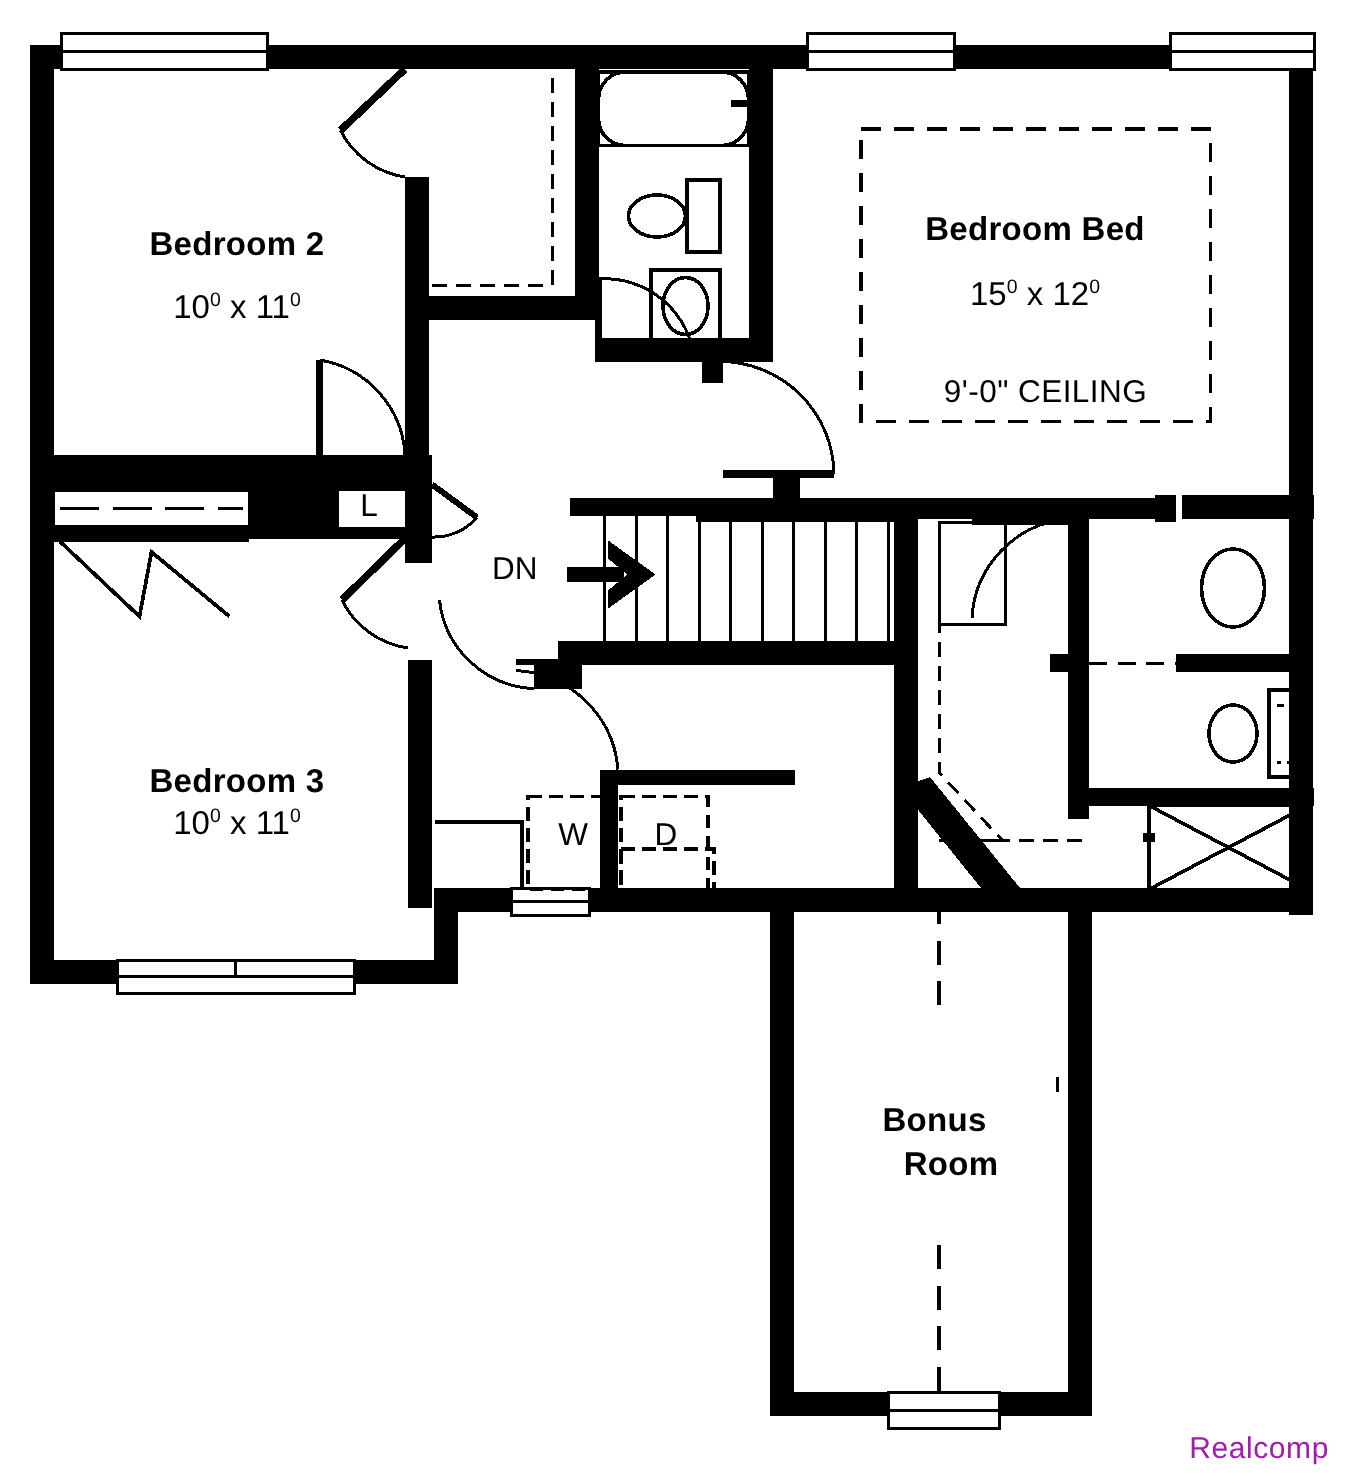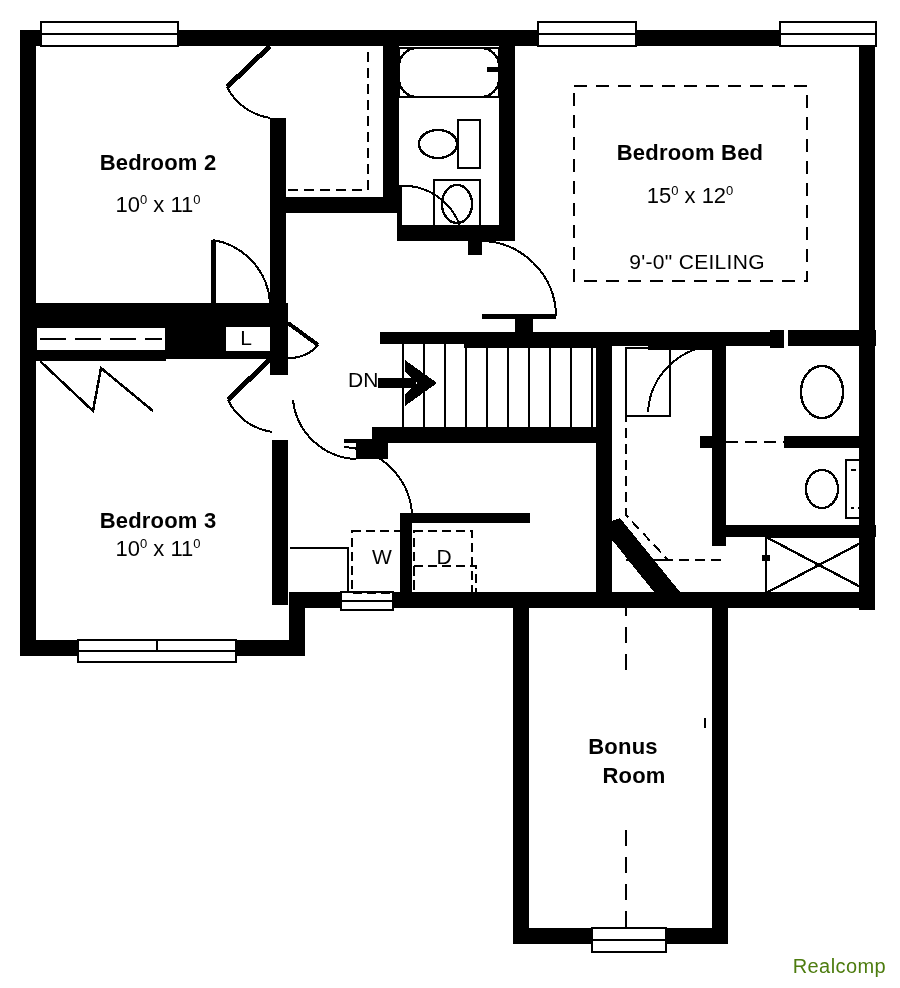--- a/index.html
+++ b/index.html
@@ -7,21 +7,21 @@
        font-family:"Liberation Sans", sans-serif;}
   #plan{position:relative;width:900px;height:988px;background:#fff;}
   #plan svg{position:absolute;left:0;top:0;}
   .lbl{position:absolute;color:#000;white-space:nowrap;}
   .room-name{font-weight:bold;font-size:22px;letter-spacing:.2px;}
   .room-dim{font-size:22px;}
   .sup{font-size:13px;vertical-align:super;}
   .ceil{font-size:21px;letter-spacing:.3px;}
   .dn{font-size:21px;font-weight:normal;}
   .tag{font-size:21px;}
-  .wmk{position:absolute;right:14px;bottom:10px;color:#4d7c0f;
+  .wmk{position:absolute;right:14px;bottom:10px;color:#a21caf;
        font-size:20px;letter-spacing:.4px;}
   .ctr{transform:translateX(-50%);text-align:left;}
 </style>
 </head>
 <body>
 
 <div id="plan">
 
   <svg width="900" height="988" viewBox="0 0 900 988" shape-rendering="crispEdges">
 
@@ -320,21 +320,21 @@
   <div class="lbl room-dim ctr" style="left:690px;top:183px;">
     <span>15</span><span class="sup">0</span>
     <span>x</span>
     <span>12</span><span class="sup">0</span>
   </div>
   <div class="lbl ceil ctr" style="left:697px;top:250px;">9'-0" CEILING</div>
 
   <div class="lbl room-name ctr" style="left:623px;top:734px;">Bonus</div>
   <div class="lbl room-name ctr" style="left:623px;top:763px;margin-left:11px;">Room</div>
 
-  <div class="lbl dn" style="left:348px;top:368px;">DN</div>
+  <div class="lbl dn" style="left:328px;top:368px;">DN</div>
 
   <div class="lbl tag ctr" style="left:246px;top:326px;">L</div>
 
   <div class="lbl tag ctr" style="left:382px;top:545px;">W</div>
   <div class="lbl tag ctr" style="left:444px;top:545px;">D</div>
 
   <div class="wmk">Realcomp</div>
 
 </div>
 

